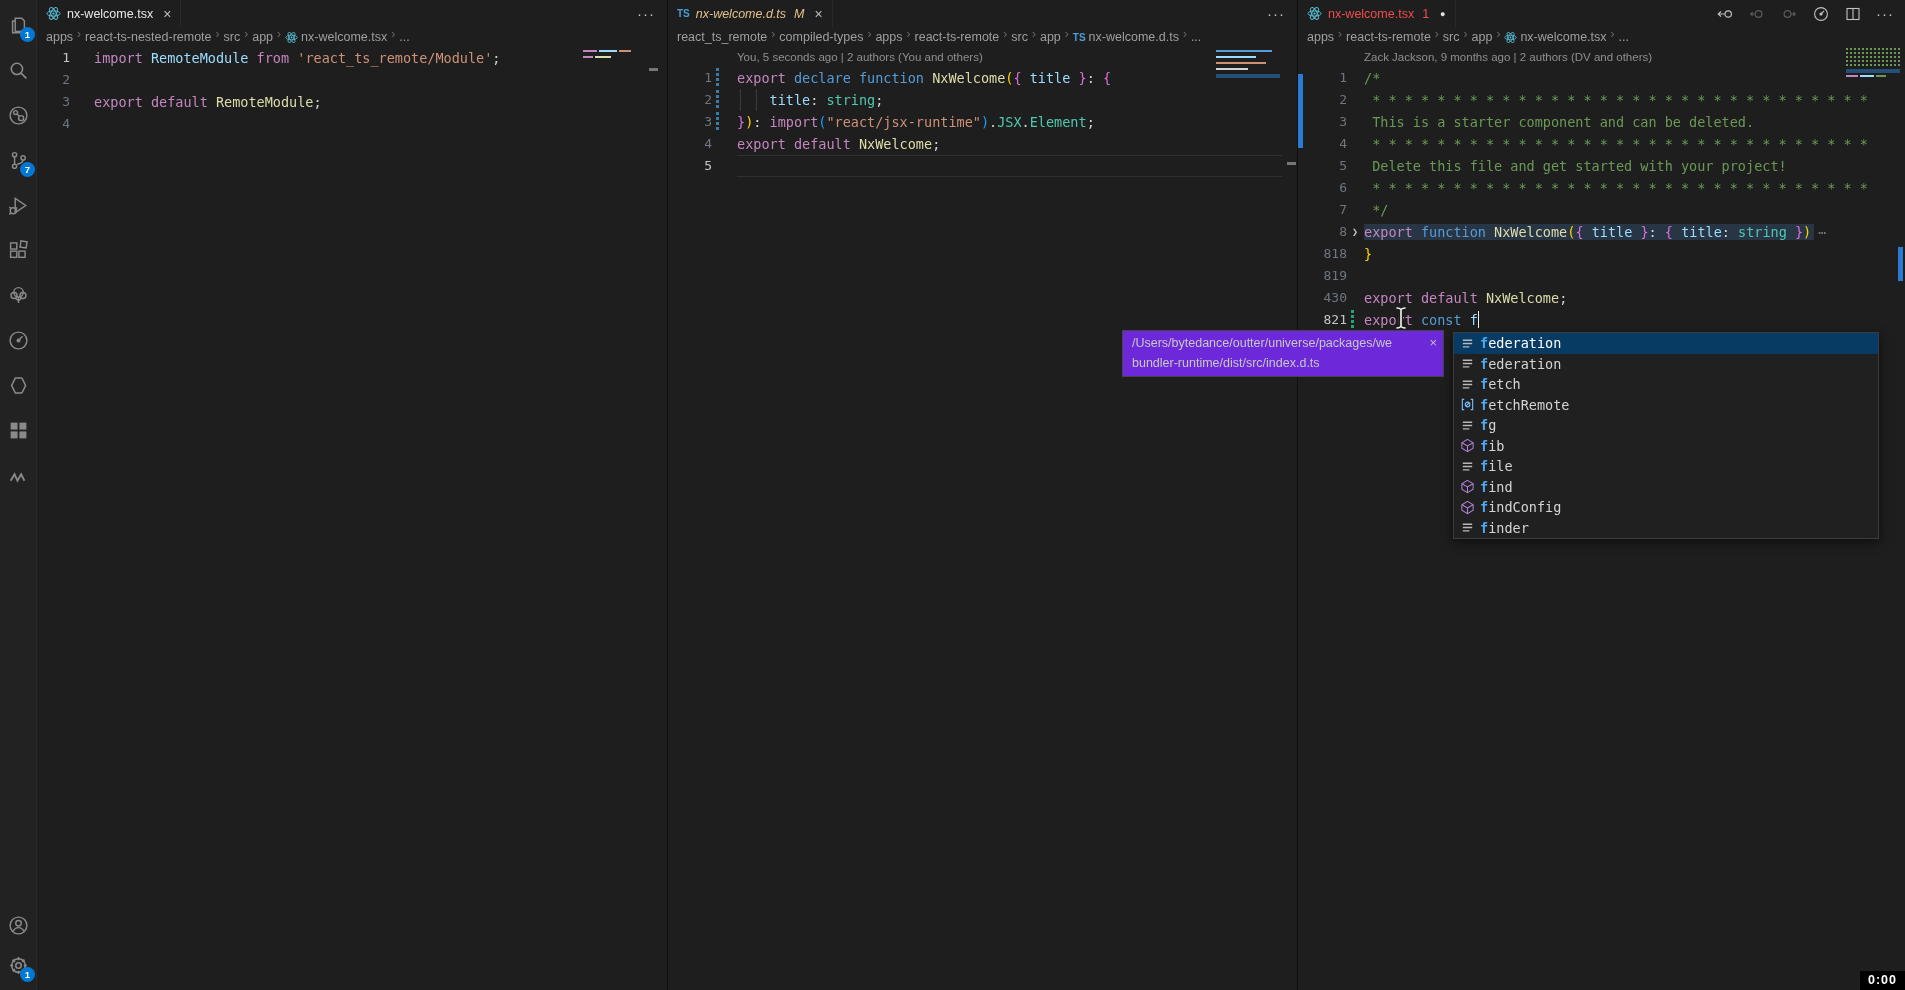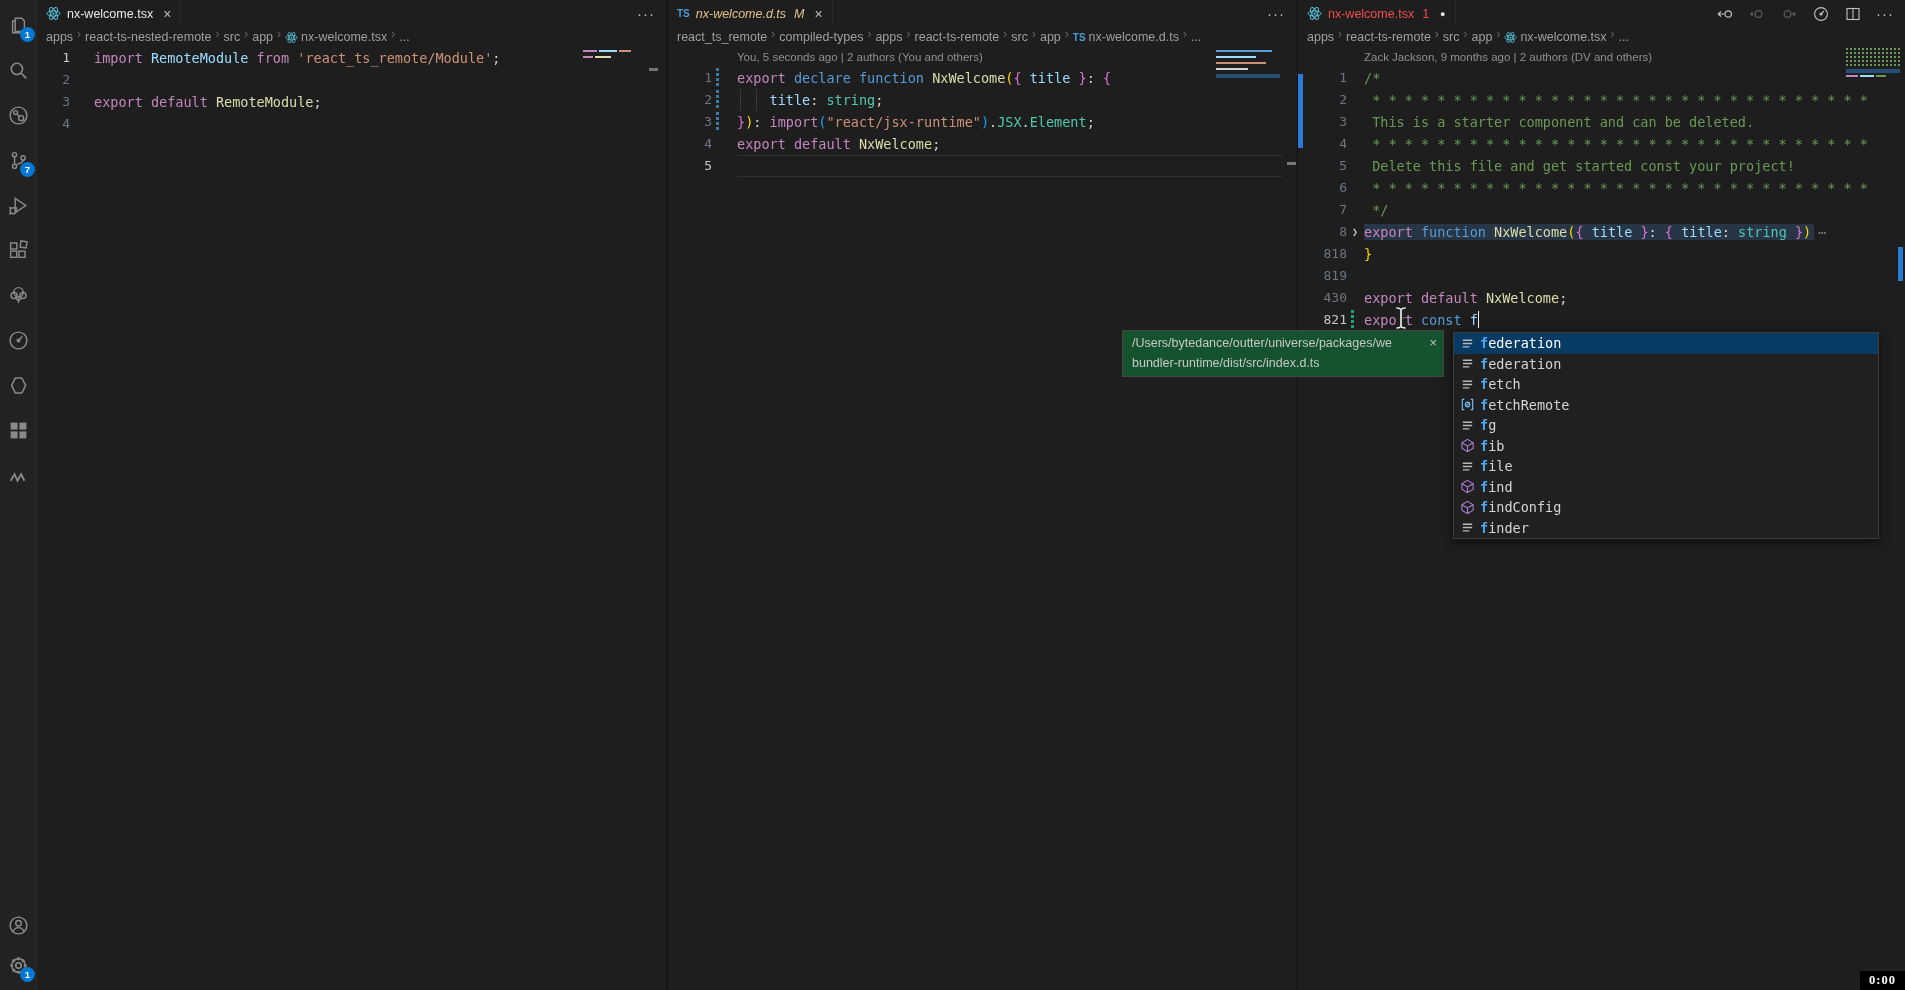--- a/index.html
+++ b/index.html
@@ -51,25 +51,25 @@
   .deco{position:absolute}
   .mm-row{position:absolute;height:2px}
   
   .suggest{position:absolute;left:1453px;top:332px;width:424px;background:#202021;border:1px solid #3c3c3c;box-shadow:0 3px 10px rgba(0,0,0,.6);font-family:"DejaVu Sans Mono",monospace;font-size:13.5px;z-index:30;padding:0}
   .sg-row{height:20.5px;display:flex;align-items:center;padding:0 5px;color:#d4d4d4}
   .sg-row.sel{background:#073b64;color:#fff}
   .sg-icon{width:17px;flex:none;display:flex;justify-content:center;margin-right:4px}
   .sg-icon svg{width:15px;height:15px}
   .sg-match{color:#4dabf5;font-weight:bold}
   
-  .pathtip{position:absolute;left:1122px;top:330px;width:322px;background:#14532d;border:1px solid #454545;color:#c8c8c8;font-size:12.5px;line-height:20px;padding:2px 24px 3px 9px;z-index:20;box-sizing:border-box}
+  .pathtip{position:absolute;left:1122px;top:330px;width:322px;background:#6d28d9;border:1px solid #454545;color:#c8c8c8;font-size:12.5px;line-height:20px;padding:2px 24px 3px 9px;z-index:20;box-sizing:border-box}
   .pathtip .tline{white-space:nowrap;overflow:hidden}
   .tip-close{position:absolute;right:6px;top:2px;color:#c0c0c0;font-size:13px}
   
-  .timer{position:absolute;left:1860px;top:971px;width:45px;height:19px;background:#000;color:#fff;font-family:Liberation Serif, serif;font-size:12.5px;font-weight:bold;text-align:center;line-height:19px;letter-spacing:1px;z-index:40}
+  .timer{position:absolute;left:1860px;top:971px;width:45px;height:19px;background:#000;color:#fff;font-family:Liberation Sans, sans-serif;font-size:12.5px;font-weight:bold;text-align:center;line-height:19px;letter-spacing:1px;z-index:40}
   .mousecursor{position:absolute;left:1394px;top:305px;z-index:50}
 </style>
 </head>
 <body>
 
 <div class="app">
   <div class="activitybar" id="activitybar">
       <div class="ab-item" style="top: 7px;">
         <svg viewBox="0 0 16 16" fill="none" stroke="currentColor" stroke-width="1.1">
           <path d="M5.5 2.5h5l2 2v8h-7z"></path>
@@ -370,21 +370,21 @@
           <span class="crumb">
             <span>...</span>
           </span>
         </div>
         <div class="code">
           <div class="codelens" style="padding-left: 66px;">Zack Jackson, 9 months ago | 2 authors (DV and others)</div>
           <div class="line"><span class="lnum" style="width: 49px;">1</span><span class="ltext" style="padding-left: 17px;"><span class="tk-cm">/*</span></span></div>
           <div class="line"><span class="lnum" style="width: 49px;">2</span><span class="ltext" style="padding-left: 17px;"><span class="tk-cm"> * * * * * * * * * * * * * * * * * * * * * * * * * * * * * * *</span></span></div>
           <div class="line"><span class="lnum" style="width: 49px;">3</span><span class="ltext" style="padding-left: 17px;"><span class="tk-cm"> This is a starter component and can be deleted.</span></span></div>
           <div class="line"><span class="lnum" style="width: 49px;">4</span><span class="ltext" style="padding-left: 17px;"><span class="tk-cm"> * * * * * * * * * * * * * * * * * * * * * * * * * * * * * * *</span></span></div>
-          <div class="line"><span class="lnum" style="width: 49px;">5</span><span class="ltext" style="padding-left: 17px;"><span class="tk-cm"> Delete this file and get started const your project!</span></span></div>
+          <div class="line"><span class="lnum" style="width: 49px;">5</span><span class="ltext" style="padding-left: 17px;"><span class="tk-cm"> Delete this file and get started with your project!</span></span></div>
           <div class="line"><span class="lnum" style="width: 49px;">6</span><span class="ltext" style="padding-left: 17px;"><span class="tk-cm"> * * * * * * * * * * * * * * * * * * * * * * * * * * * * * * *</span></span></div>
           <div class="line"><span class="lnum" style="width: 49px;">7</span><span class="ltext" style="padding-left: 17px;"><span class="tk-cm"> */</span></span></div>
           <div class="line"><span class="lnum" style="width: 49px;">8</span><span class="foldarrow" style="left: 54px;">❯</span><span class="ltext" style="padding-left: 17px;"><span class="foldhl"><span class="tk-kw">export</span><span class="tk-pl"> </span><span class="tk-kw2">function</span><span class="tk-pl"> </span><span class="tk-fn">NxWelcome</span><span class="tk-br1">(</span><span class="tk-br2">{</span><span class="tk-pl"> </span><span class="tk-var">title</span><span class="tk-pl"> </span><span class="tk-br2">}</span><span class="tk-pl">: </span><span class="tk-br2">{</span><span class="tk-pl"> </span><span class="tk-var">title</span><span class="tk-pl">: </span><span class="tk-type">string</span><span class="tk-pl"> </span><span class="tk-br2">}</span><span class="tk-br1">)</span></span><span class="tk-dim">⋯</span></span></div>
           <div class="line"><span class="lnum" style="width: 49px;">818</span><span class="ltext" style="padding-left: 17px;"><span class="tk-br1">}</span></span></div>
           <div class="line"><span class="lnum" style="width: 49px;">819</span><span class="ltext" style="padding-left: 17px;"></span></div>
           <div class="line"><span class="lnum" style="width: 49px;">430</span><span class="ltext" style="padding-left: 17px;"><span class="tk-kw">export</span><span class="tk-pl"> </span><span class="tk-kw">default</span><span class="tk-pl"> </span><span class="tk-fn">NxWelcome</span><span class="tk-pl">;</span></span></div>
           <div class="line"><span class="lnum active" style="width: 49px;">821</span><span class="gmark green" style="left: 53px;"></span><span class="ltext" style="padding-left: 17px;"><span class="tk-kw">export</span><span class="tk-pl"> </span><span class="tk-kw2">const</span><span class="tk-pl"> </span><span class="tk-var">f</span><span class="caret"></span></span></div>
         </div>
       </div>
     </div>

